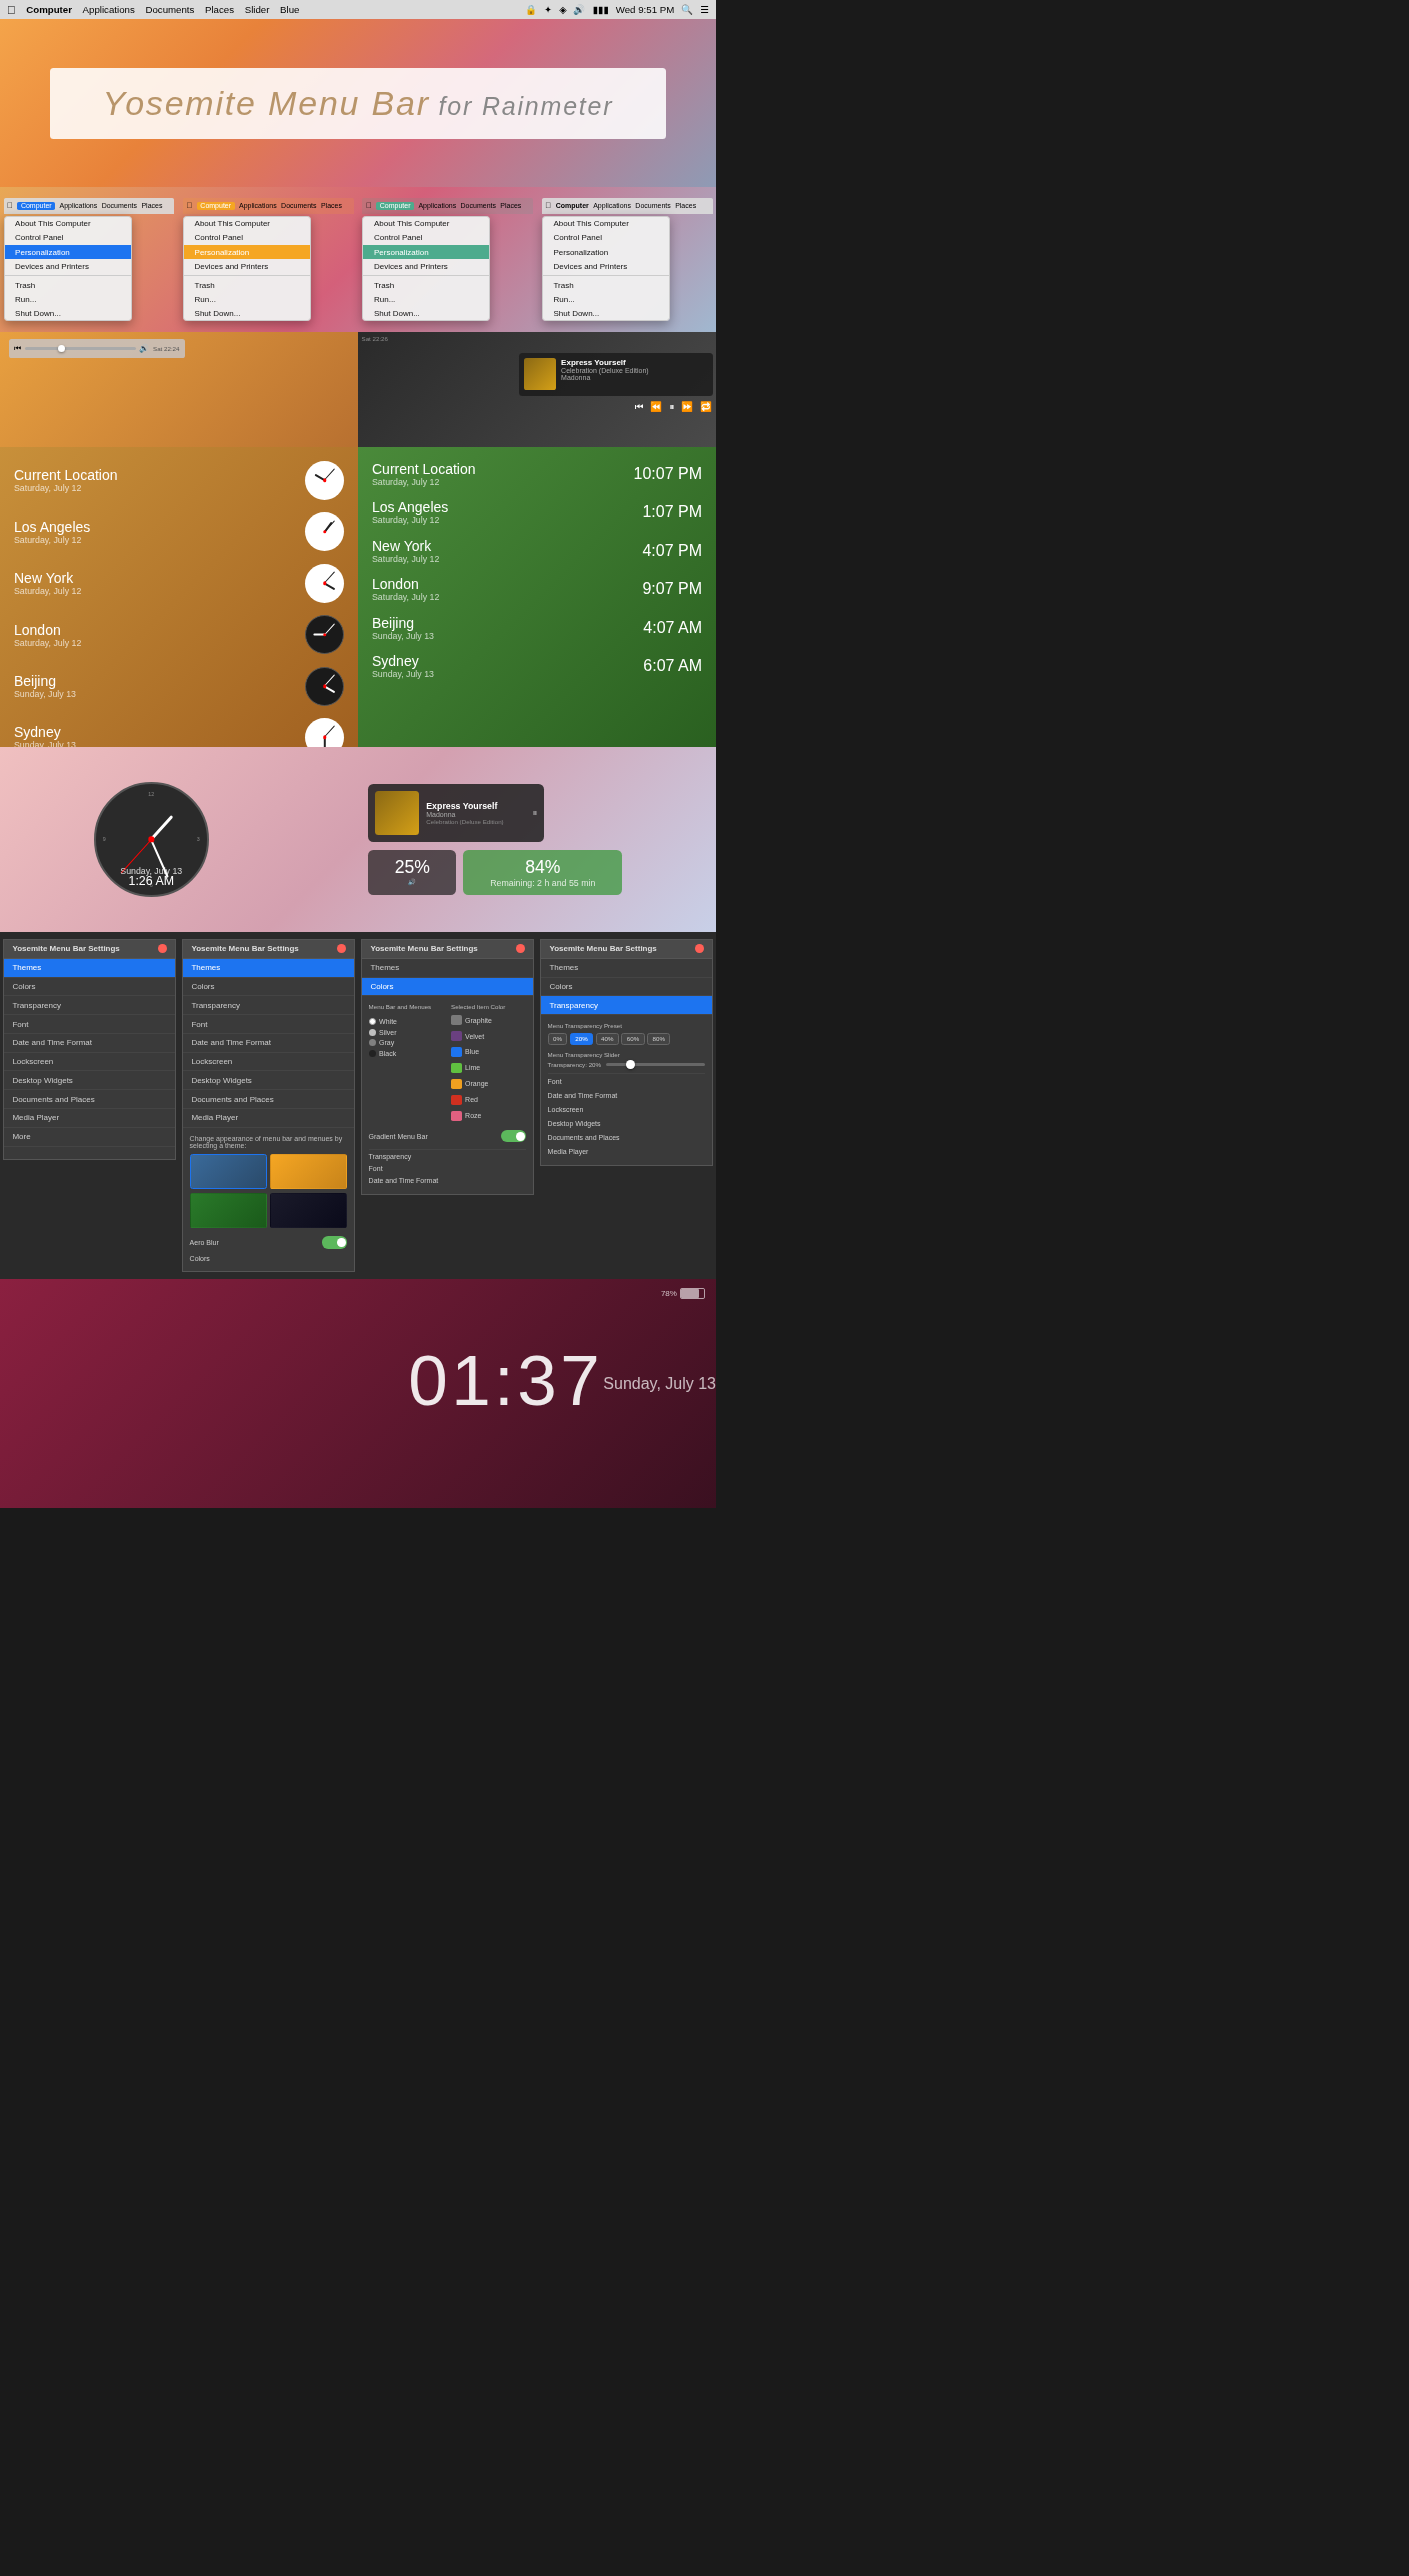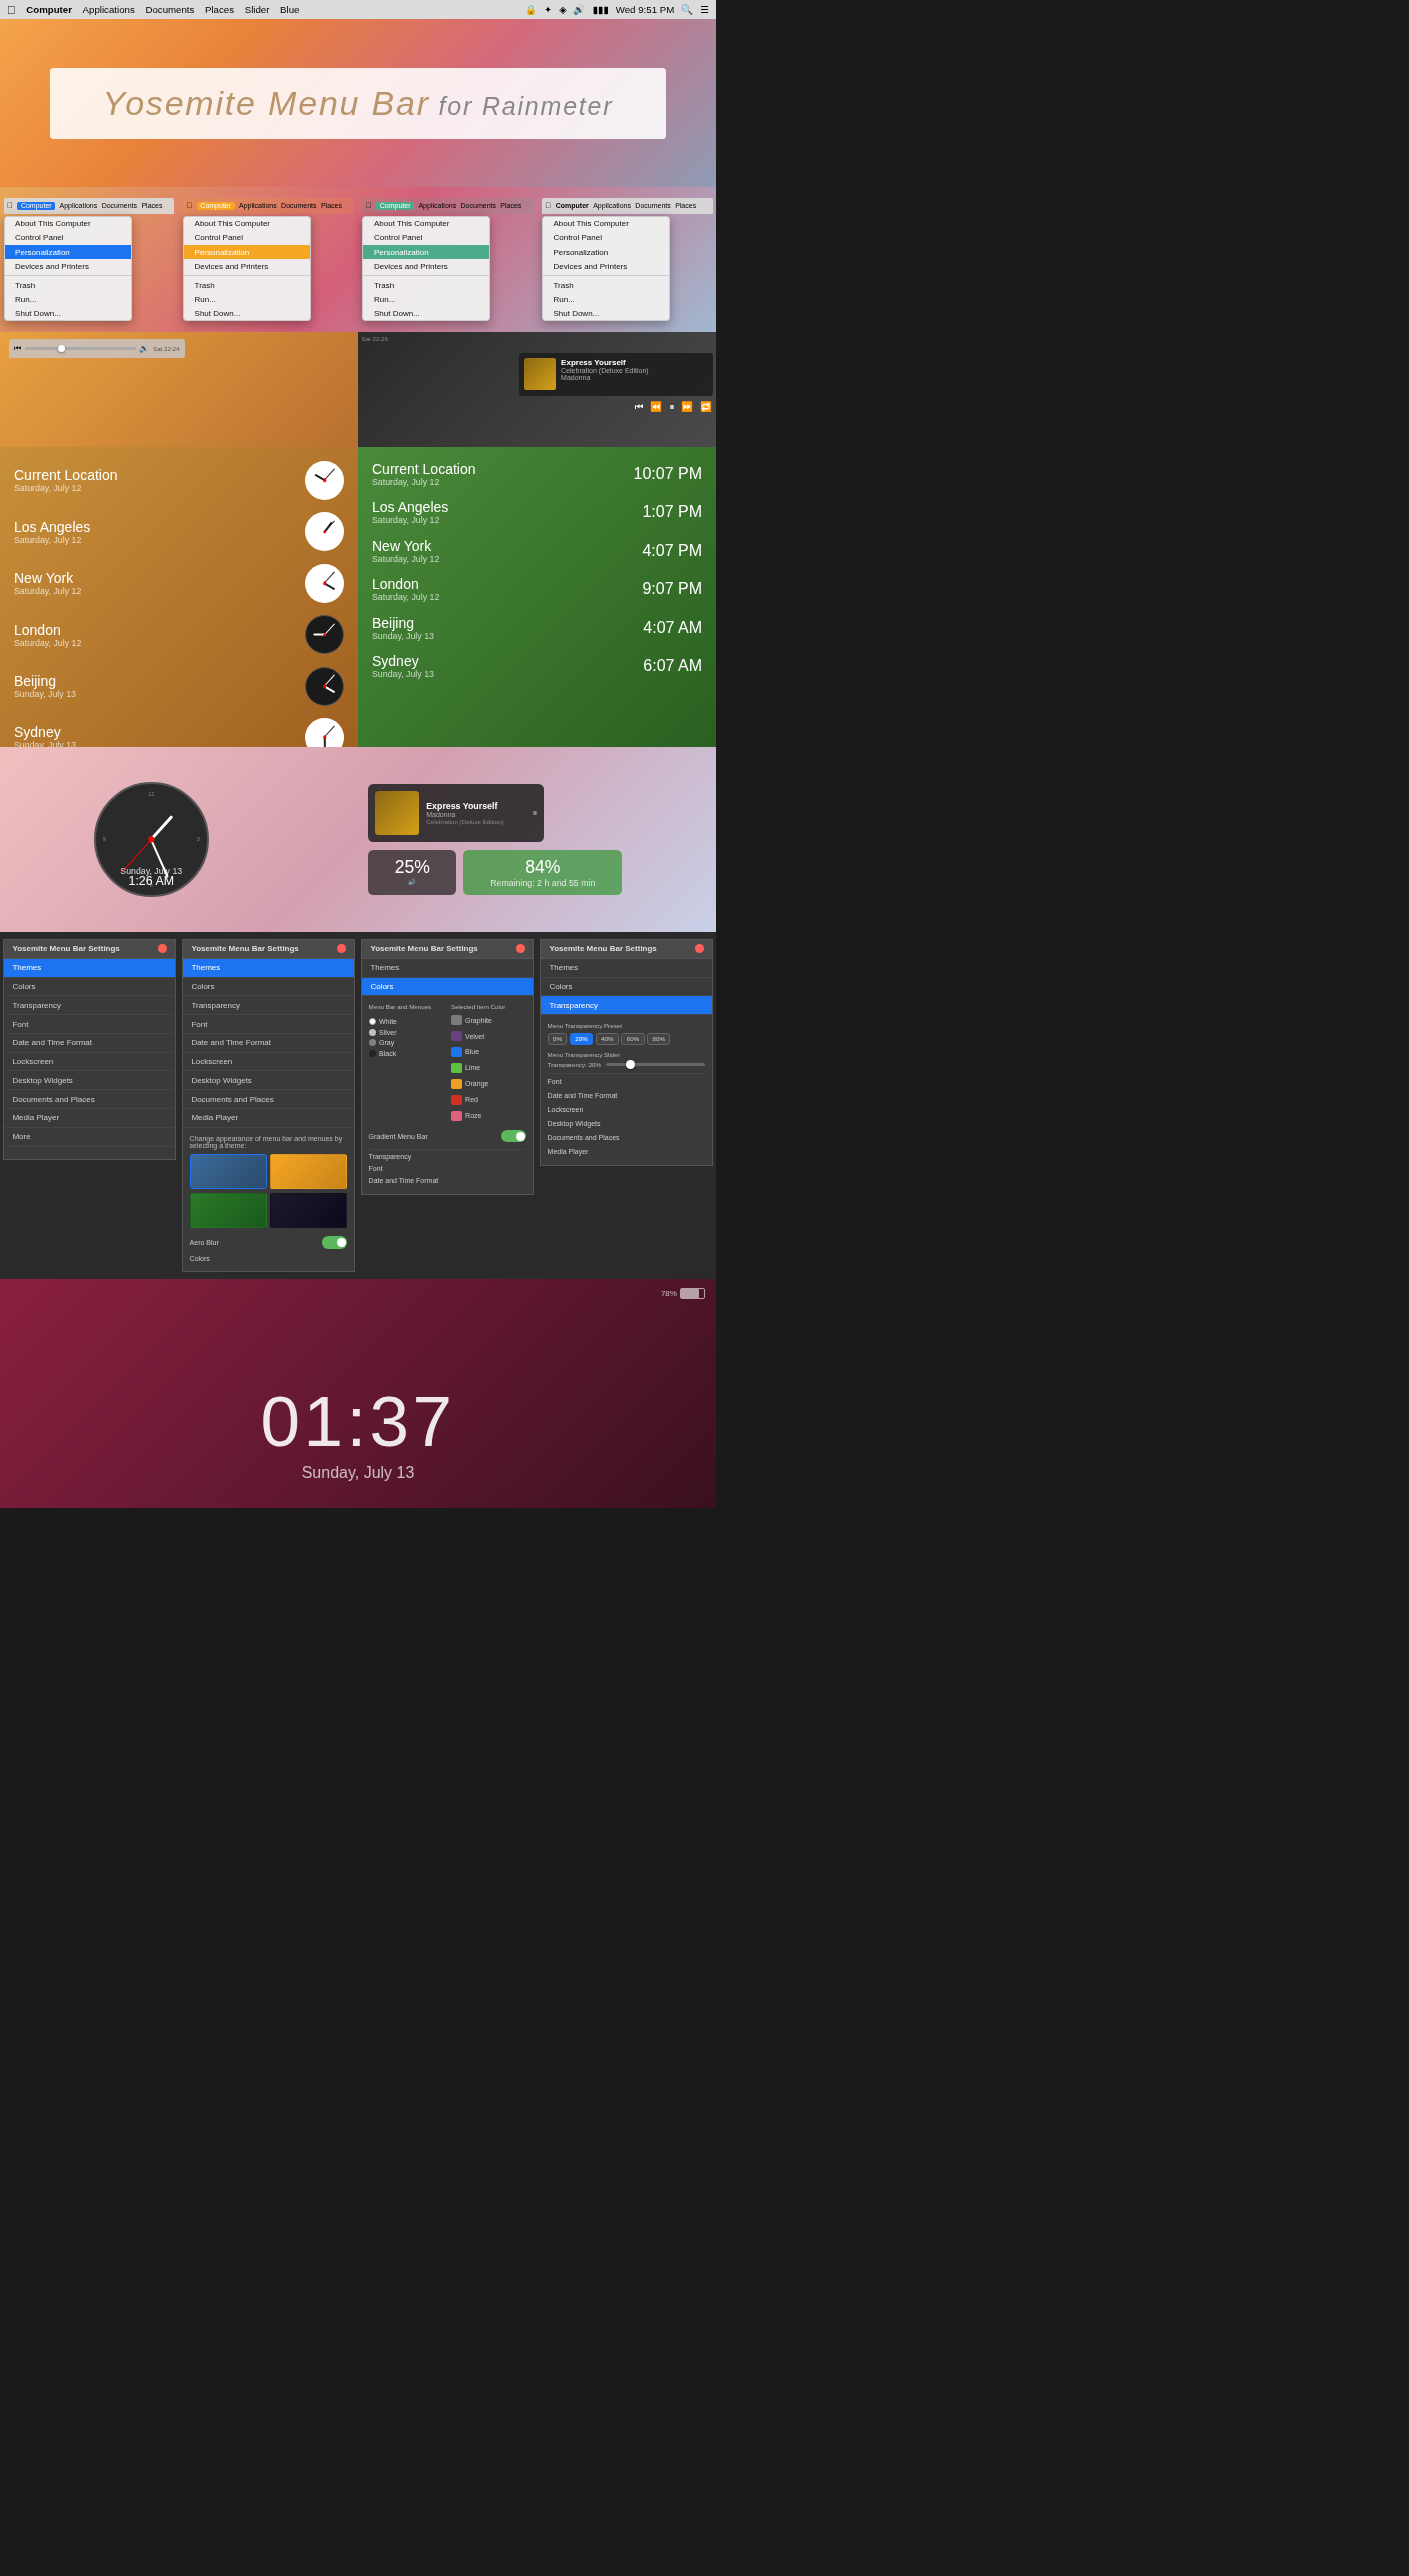--- a/index.html
+++ b/index.html
@@ -441,21 +441,21 @@
       border-radius: 50%;
       box-shadow: 0 0.9px 2.6px rgba(0,0,0,0.5);
     }
 
     
     .lockscreen-section {
       width: 100%;
       height: 229px;
       background: linear-gradient(135deg, #8B2040 0%, #3a1020 100%);
       display: flex;
-      flex-direction: column;
+      flex-direction: row;
       align-items: center;
       justify-content: flex-end;
       padding-bottom: 26.5px;
       position: relative;
     }
     .lockscreen-battery {
       position: absolute;
       top: 8.8px;
       right: 10.6px;
       font-size: 8px;

